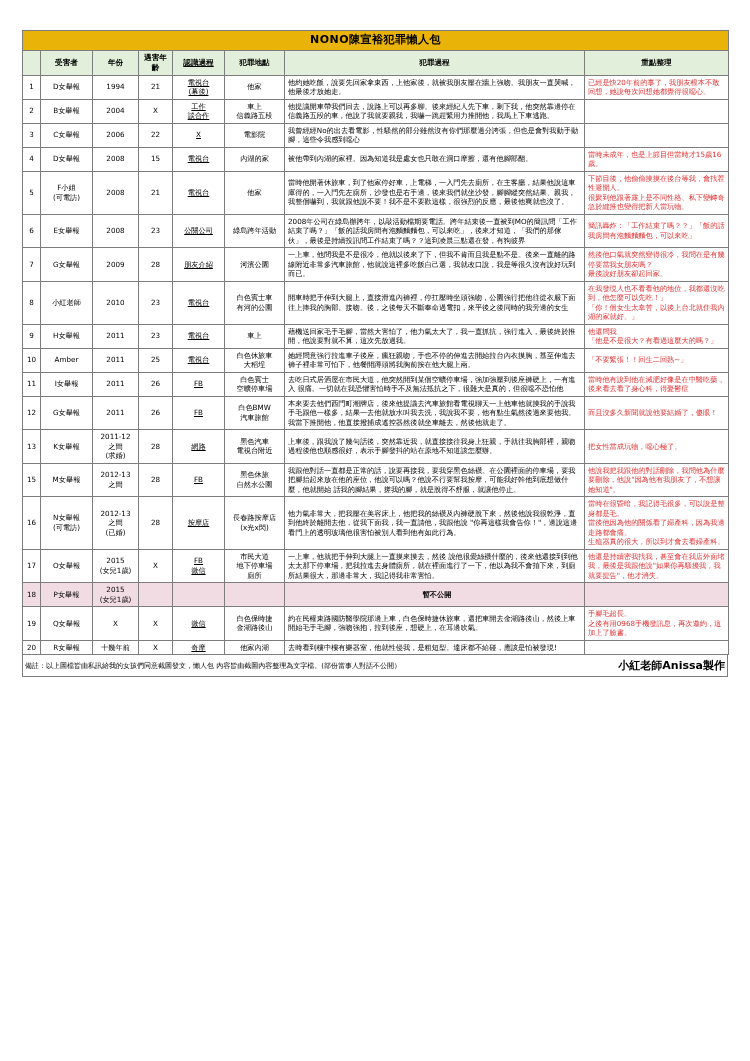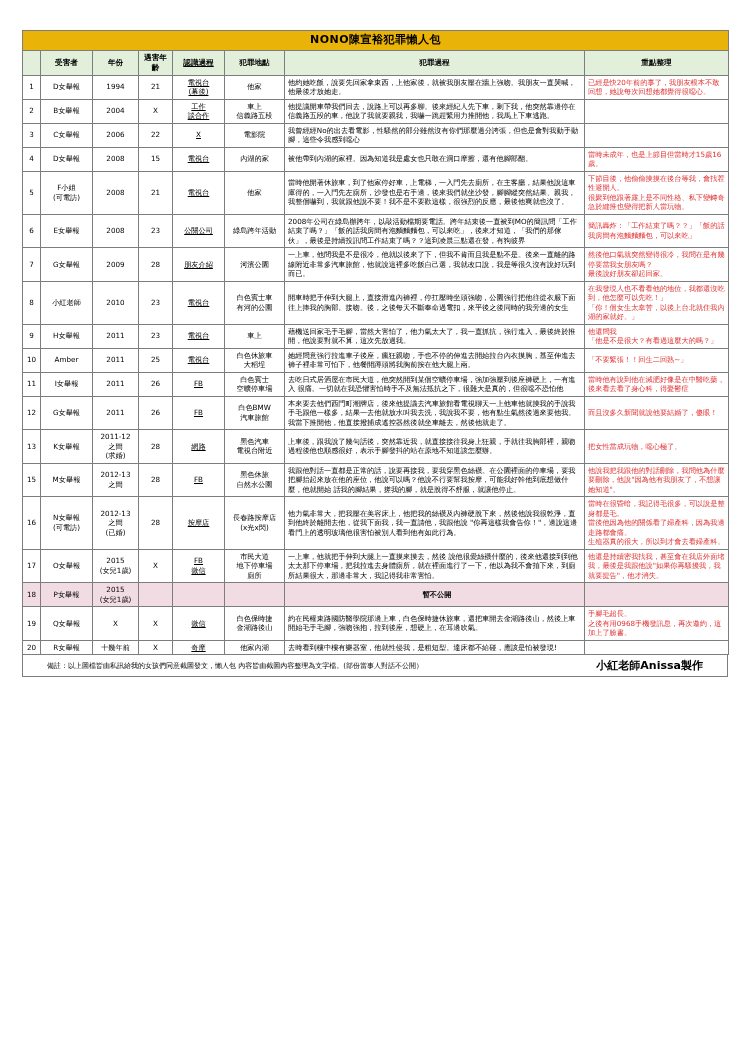--- a/index.html
+++ b/index.html
@@ -65,21 +65,21 @@
   .note-red { color: #e03030; }
 
   .footer {
     width: 706px;
     border: 1px solid #7d7d7d;
     border-top: none;
     box-sizing: border-box;
     display: flex;
     align-items: center;
     justify-content: space-between;
-    padding: 3px 24px;
+    padding: 3px 2px;
     font-size: 7px;
   }
   .footer .sig {
     font-weight: bold;
     font-size: 11px;
   }
 </style>
 </head>
 <body>
 

